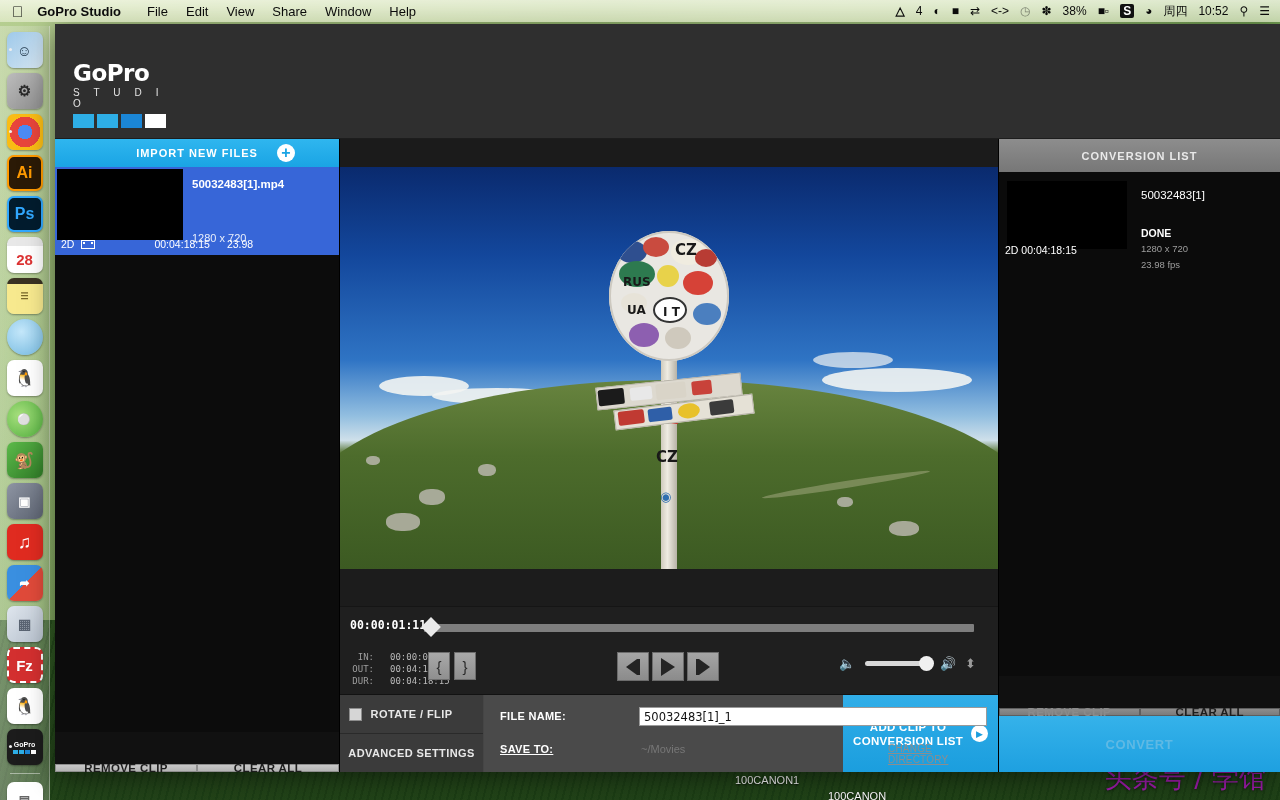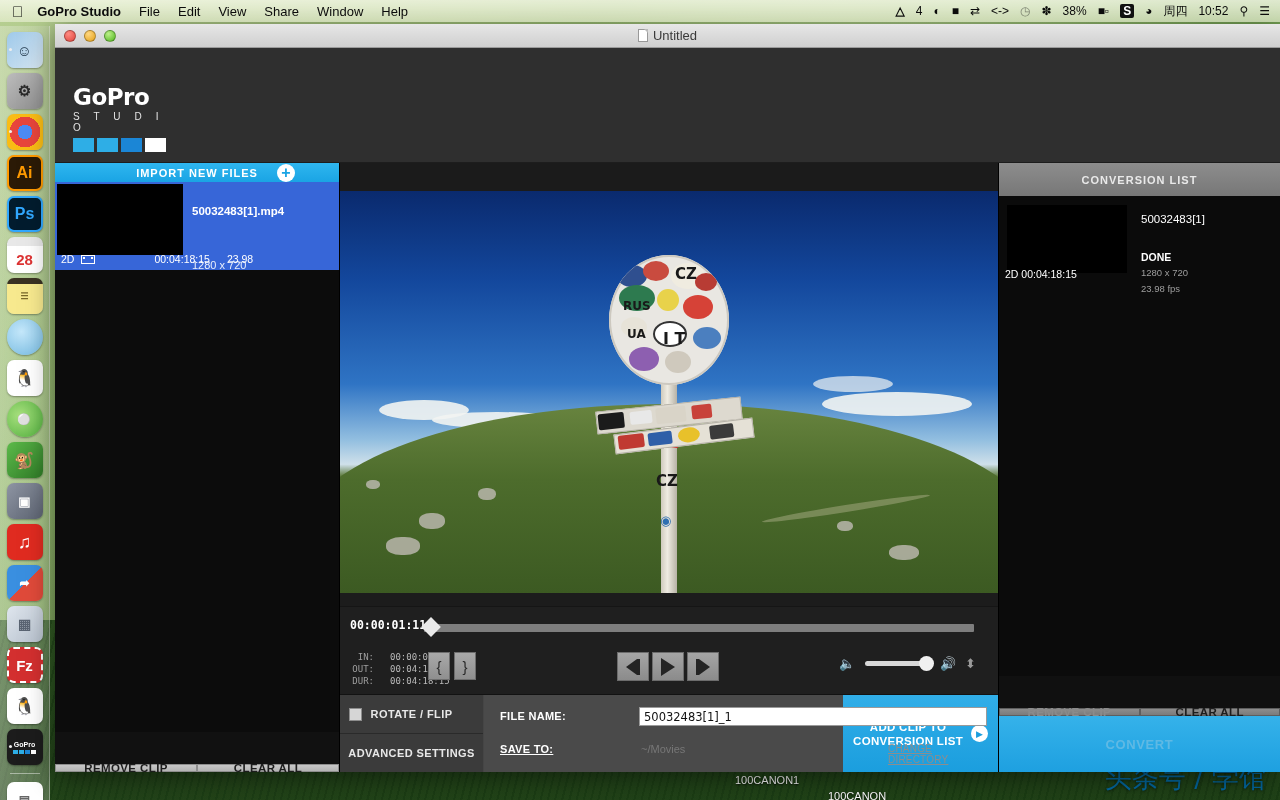--- a/index.html
+++ b/index.html
@@ -27,21 +27,21 @@
   .leafvein{ position:absolute; background:rgba(255,255,255,.12); transform-origin:0 0; }
 
   
   #menubar {
     position:absolute; top:0; left:0; width:1280px; height:22px;
     background:linear-gradient(180deg, rgba(250,252,238,.80), rgba(228,236,205,.72));
     backdrop-filter:blur(4px);
     display:flex; align-items:center; font-size:13px; color:#0b0b0b; z-index:50;
   }
   #menubar .apple { margin:0 14px 0 12px; font-size:15px; line-height:1; }
-  #menubar .mb-app { font-weight:bold; margin-right:18px; }
+  #menubar .mb-app { font-weight:bold; margin-right:26px; }
   #menubar .mb-item { margin-right:18px; }
   #menubar .spacer { flex:1; }
   #menubar .status { display:flex; align-items:center; gap:11px; padding-right:10px; font-size:12px; }
   .stat-ico{ display:inline-flex; align-items:center; justify-content:center; }
 
   
   #dock {
     position:absolute; left:0; top:26px; width:50px; bottom:0;
     background:linear-gradient(90deg, rgba(235,240,225,.38), rgba(210,220,195,.28));
     border-right:1px solid rgba(255,255,255,.25);
@@ -93,29 +93,29 @@
   .step-3{ background:linear-gradient(180deg,#8a8a8a,#7b7b7b); border-left:1px solid #6d6d6d;}
   .step-3 .s-num{ color:#9e9e9e;} .step-3 .s-name{ color:#a2a2a2;}
   .step-arrow{ position:absolute; left:50%; margin-left:-9px; bottom:-12px; width:0;height:0;
      border-left:10px solid transparent; border-right:10px solid transparent; border-top:12px solid #9f9f9f;}
 
   
   #cols{ flex:1; display:flex; }
 
   
   #leftpanel{ width:285px; background:#111; display:flex; flex-direction:column; border-right:1px solid #000;}
-  #import-head{ height:19px; background:linear-gradient(180deg,#2fb6ef,#1aa4e4);
+  #import-head{ height:28px; background:linear-gradient(180deg,#2fb6ef,#1aa4e4);
      display:flex; align-items:center; justify-content:center; position:relative; flex:0 0 auto;}
   #import-head .t{ font-size:11px; font-weight:bold; color:#fff; letter-spacing:1px;}
   .plus-ico{ position:absolute; right:44px; width:18px; height:18px; border-radius:50%; background:#fff;
      color:#1aa4e4; display:flex; align-items:center; justify-content:center; font-size:16px; font-weight:bold; line-height:14px;}
   #cliplist{ flex:1; background:#0c0c0c; overflow:hidden;}
   .clip{ height:88px; background:#3766d8; display:flex; position:relative; cursor:default;}
   .clip-thumb{ width:126px; height:71px; background:#000; margin:2px 0 0 2px; flex:0 0 auto;}
-  .clip-meta{ padding:11px 0 0 9px;margin-top:12px; }
+  .clip-meta{ padding:11px 0 0 9px; }
   .clip-name{ font-size:11.5px; font-weight:bold; color:#fff;}
   .clip-res{ font-size:11px; color:#e8eefb; margin-top:42px;}
   .clip-bottom{ position:absolute; left:6px; bottom:5px; display:flex; align-items:center; font-size:10.5px; color:#fff; gap:7px; width:272px;}
   .clip-dur{ margin-left:52px;}
   .clip-fps{ margin-left:10px;}
   .film-ico{ display:inline-block; width:14px; height:9px; border:1px solid #fff; position:relative;}
   .film-ico::before,.film-ico::after{content:""; position:absolute; top:1px; width:2px; height:2px; background:#fff;}
   .film-ico::before{left:1px;} .film-ico::after{right:1px;}
   #left-buttons{ height:40px; display:flex; flex:0 0 auto;}
   .gbtn{ flex:1; background:linear-gradient(180deg,#c8c8c8,#b4b4b4); border:1px solid #8e8e8e;
@@ -199,21 +199,21 @@
   .cres{ font-size:9.5px; color:#9e9e9e; margin-top:4px; line-height:12px;}
   .cbottom{ position:absolute; left:6px; top:72px; font-size:10.5px; color:#fff;}
   #right-buttons{ height:40px; display:flex; flex:0 0 auto;}
   .gbtn-dim{ color:#8b8b8b; background:linear-gradient(180deg,#8d8d8d,#7b7b7b); border:1px solid #5e5e5e;}
   .gbtn-dark{ color:#1d1d1d; background:linear-gradient(180deg,#8d8d8d,#7b7b7b); border:1px solid #5e5e5e;}
   #convert{ height:56px; background:linear-gradient(180deg,#35b2ea,#1ea0e0); display:flex; align-items:center;
      justify-content:center; font-size:13px; font-weight:bold; color:#5fb9e4; letter-spacing:.6px; flex:0 0 auto;}
 
   
   .desk-ico{ position:absolute; color:#fff; font-size:11px; text-shadow:0 1px 2px rgba(0,0,0,.8); z-index:10;}
-  #watermark{ position:absolute; right:14px; bottom:4px; font-size:27px; color:#0369a1; z-index:20;
+  #watermark{ position:absolute; right:14px; bottom:4px; font-size:27px; color:#a21caf; z-index:20;
      font-family:"DejaVu Sans", sans-serif; text-shadow:0 1px 3px rgba(0,0,0,.55);}
 </style>
 </head>
 <body>
 
 <div id="desktop">
   <div class="leafvein" style="left:120px;top:60px;width:900px;height:2px;transform:rotate(22deg);"></div>
   <div class="leafvein" style="left:60px;top:240px;width:1100px;height:2px;transform:rotate(12deg);"></div>
   <div class="leafvein" style="left:200px;top:520px;width:1000px;height:2px;transform:rotate(-8deg);"></div>
 </div>
@@ -286,31 +286,20 @@
     </span>
     <span class="dock-dot"></span>
   </div>
   <div class="dock-sep"></div>
   <div class="dock-icon" style="background:#fff;color:#666;font-size:12px;">▤</div>
 
 </div>
 
 <div id="window">
 
-  <div id="titlebar">
-    <div class="lights">
-      <div class="light l-close"></div>
-      <div class="light l-min"></div>
-      <div class="light l-max"></div>
-    </div>
-    <div class="win-title">
-      <span class="doc-ico"></span>
-      <span>Untitled</span>
-    </div>
-  </div>
 
   <div id="appbody">
 
     <div id="header">
       <div id="logo">
         <div class="gp-word">GoPro</div>
         <div class="gp-studio">S T U D I O</div>
         <div class="gp-squares">
           <div style="background:#2eaee6"></div>
             <div style="background:#2eaee6"></div>
@@ -395,21 +384,21 @@
               <div class="sticker" style="left:74px;top:40px;width:30px;height:24px;background:#d64237;"></div>
               <div class="sticker" style="left:12px;top:62px;width:26px;height:20px;background:#e7e3d8;"></div>
               <div class="sticker" style="left:44px;top:66px;width:34px;height:26px;background:#ffffff;box-shadow:inset 0 0 0 2px #333;"></div>
               <div class="sticker" style="left:84px;top:72px;width:28px;height:22px;background:#4b7fbf;"></div>
               <div class="sticker" style="left:20px;top:92px;width:30px;height:24px;background:#8d5fb0;"></div>
               <div class="sticker" style="left:56px;top:96px;width:26px;height:22px;background:#cfc9bd;"></div>
               <div class="sticker" style="left:86px;top:18px;width:22px;height:18px;background:#b83c34;"></div>
               <div class="lbl" style="left:66px;top:10px;font-size:15px;">CZ</div>
               <div class="lbl" style="left:14px;top:44px;font-size:12px;">RUS</div>
               <div class="lbl" style="left:18px;top:72px;font-size:12px;">UA</div>
-              <div class="lbl" style="left:54px;top:74px;font-size:16px;">I T</div>
+              <div class="lbl" style="left:54px;top:74px;font-size:12px;">I T</div>
             </div>
           </div>
         </div>
 
         <div id="transport">
           <div class="tc">00:00:01:11</div>
           <div id="scrub">
             <div id="scrub-knob"></div>
           </div>
           <div class="inout">

